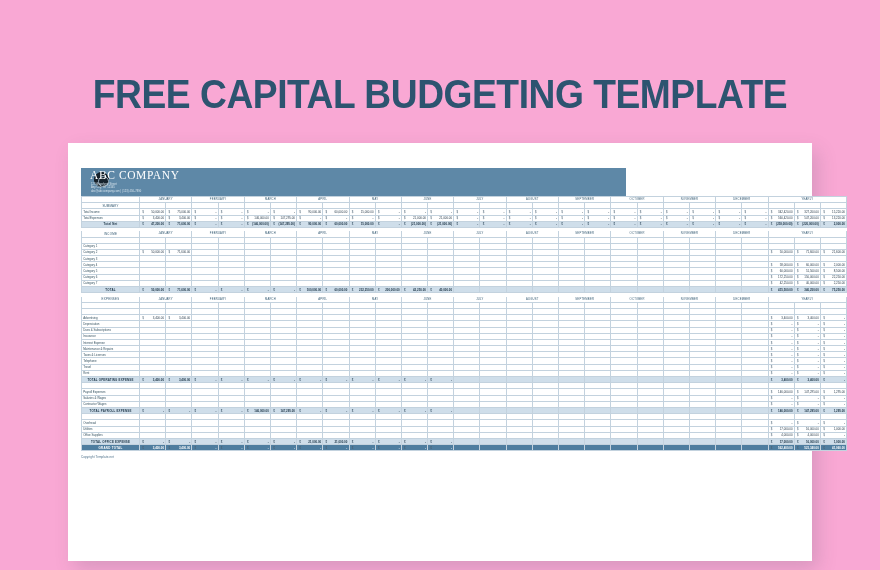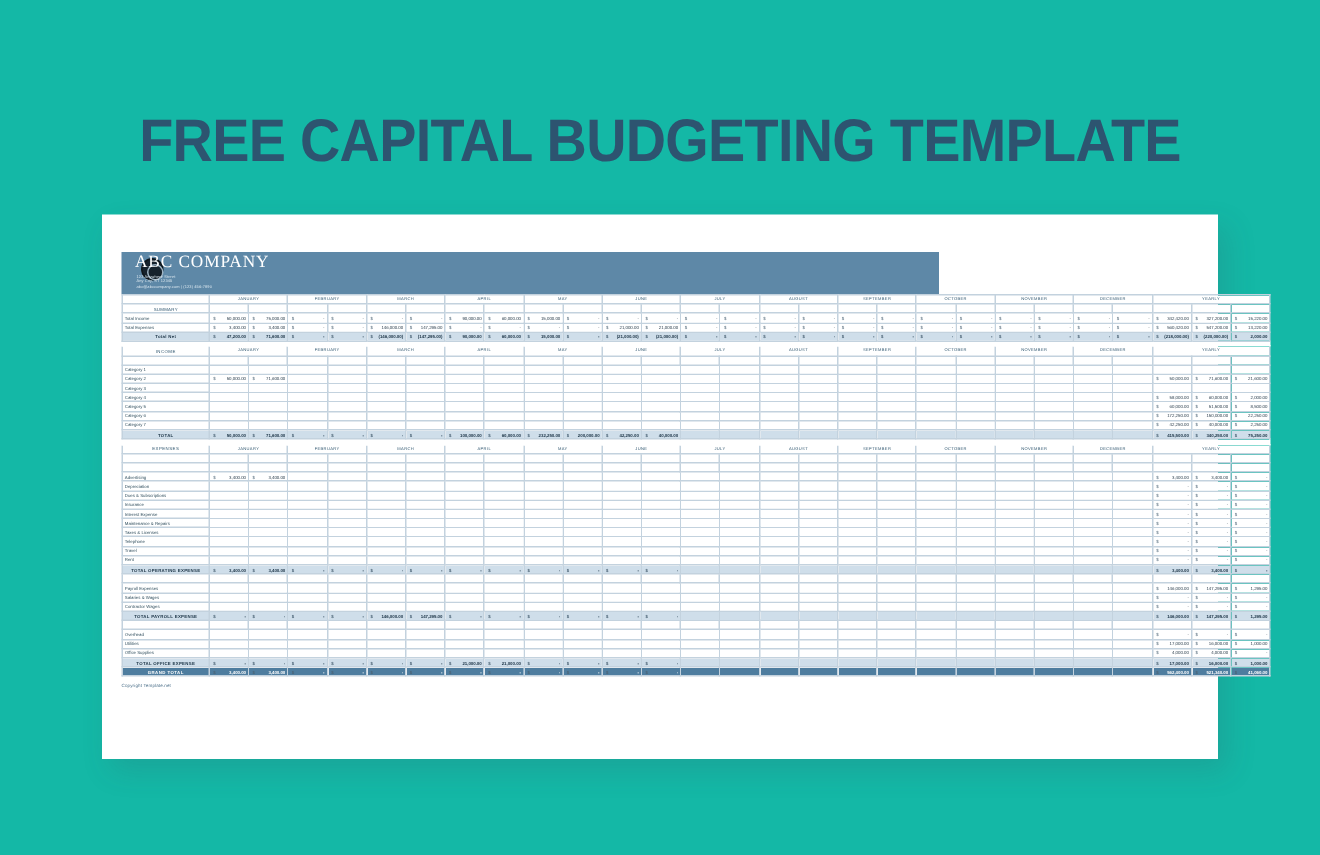--- a/index.html
+++ b/index.html
@@ -7,21 +7,21 @@
   html, body {
     margin: 0; padding: 0;
     width: 880px; height: 570px;
     overflow: hidden;
     background: #eaeffa;
     font-family: "Liberation Sans", sans-serif;
   }
   #page {
     position: relative;
     width: 880px; height: 570px;
-    background: #14b8a6;
+    background: #f9a8d4;
   }
 
   
   #headline {
     position: absolute;
     left: 0; top: 72px;
     width: 880px;
     text-align: center;
     font-family: "Liberation Sans", sans-serif;
     font-weight: bold;
@@ -29,21 +29,21 @@
     letter-spacing: -0.5px;
     color: #2d5470;
     transform: scaleX(0.93);
     white-space: nowrap;
   }
 
   
   #card {
     position: absolute;
     left: 68px; top: 143px;
-    width: 744px; height: 363px;
+    width: 744px; height: 418px;
     background: #ffffff;
     box-shadow: 6px 8px 18px rgba(60,70,90,0.17);
   }
 
   #sheet {
     position: absolute;
     left: 13px; top: 25px;
     width: 718px;
   }
 

